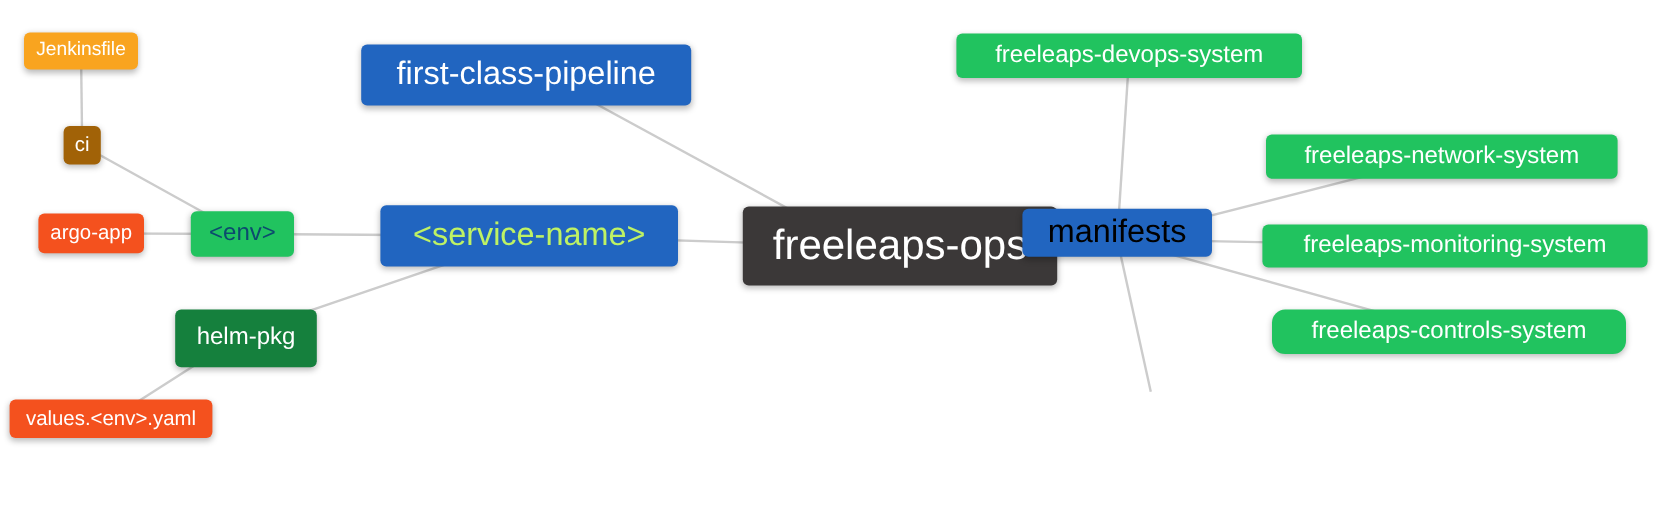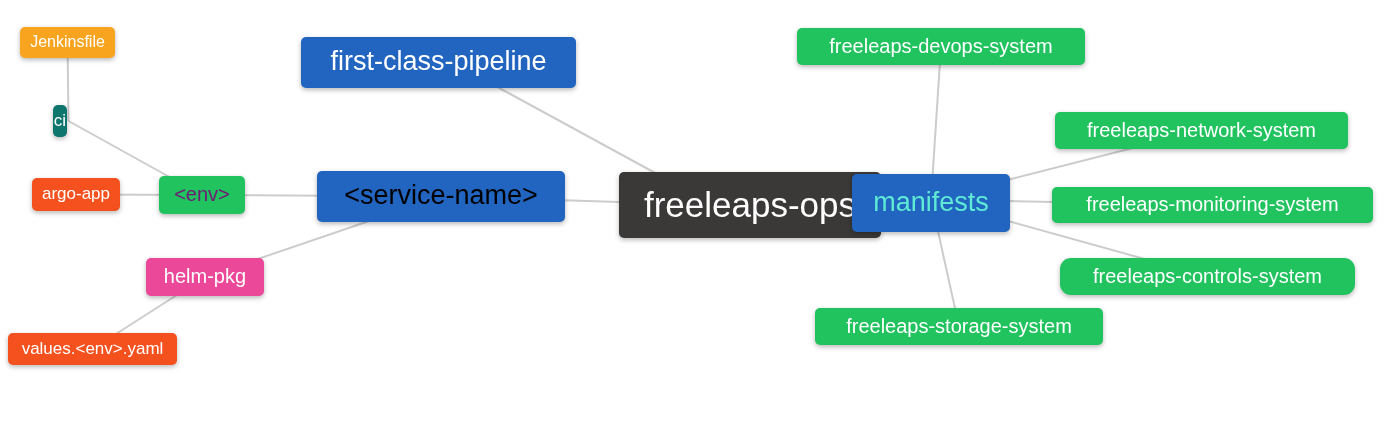--- a/index.html
+++ b/index.html
@@ -55,27 +55,26 @@
       <line x1="441" y1="196.5" x2="714" y2="205" stroke="#cccccc" stroke-width="2"></line>
       <line x1="714" y1="205" x2="931" y2="199.5" stroke="#cccccc" stroke-width="2"></line>
       <line x1="931" y1="199.5" x2="941" y2="46.5" stroke="#cccccc" stroke-width="2"></line>
       <line x1="931" y1="199.5" x2="1201.5" y2="130.5" stroke="#cccccc" stroke-width="2"></line>
       <line x1="931" y1="199.5" x2="1212.5" y2="205" stroke="#cccccc" stroke-width="2"></line>
       <line x1="931" y1="199.5" x2="1207.5" y2="276.5" stroke="#cccccc" stroke-width="2"></line>
       <line x1="931" y1="199.5" x2="959" y2="326.5" stroke="#cccccc" stroke-width="2"></line>
     </svg>
 
 <div class="node" style="left: 20px; top: 27px; width: 95px; height: 31px; font-size: 16px; background: rgb(249, 164, 31); color: rgb(255, 255, 255);">Jenkinsfile</div>
-    <div class="node" style="left: 53px; top: 105px; width: 14px; height: 32px; font-size: 17px; background: #0f766e; color: rgb(255, 255, 255); text-align: center;">ci</div>
+    <div class="node" style="left: 53px; top: 105px; width: 31px; height: 32px; font-size: 17px; background: #a16207; color: rgb(255, 255, 255); text-align: center;">ci</div>
     <div class="node" style="left: 32px; top: 178px; width: 88px; height: 33px; font-size: 17px; background: rgb(244, 81, 30); color: rgb(255, 255, 255);">argo-app</div>
-    <div class="node" style="left: 159px; top: 176px; width: 86px; height: 38px; font-size: 20px; background: rgb(33, 195, 95); color: #701a75;">&lt;env&gt;</div>
-    <div class="node" style="left: 146px; top: 258px; width: 118px; height: 38px; font-size: 20px; background: #ec4899; color: rgb(255, 255, 255);">helm-pkg</div>
+    <div class="node" style="left: 159px; top: 176px; width: 86px; height: 38px; font-size: 20px; background: rgb(33, 195, 95); color: #0c4a6e;">&lt;env&gt;</div>
+    <div class="node" style="left: 146px; top: 258px; width: 118px; height: 48px; font-size: 20px; background: #15803d; color: rgb(255, 255, 255);">helm-pkg</div>
     <div class="node" style="left: 8px; top: 333px; width: 169px; height: 32px; font-size: 17px; background: rgb(244, 81, 30); color: rgb(255, 255, 255); text-align: right;">values.&lt;env&gt;.yaml</div>
     <div class="node" style="left: 301px; top: 37px; width: 275px; height: 51px; font-size: 27px; background: rgb(33, 101, 192); color: rgb(255, 255, 255);">first-class-pipeline</div>
-    <div class="node" style="left: 317px; top: 171px; width: 248px; height: 51px; font-size: 27px; background: rgb(33, 101, 192); color: #000000;">&lt;service-name&gt;</div>
+    <div class="node" style="left: 317px; top: 171px; width: 248px; height: 51px; font-size: 27px; background: rgb(33, 101, 192); color: #bef264;">&lt;service-name&gt;</div>
     <div class="node" style="left: 583px; top: 172px; width: 262px; height: 66px; font-size: 35px; background: rgb(59, 56, 56); color: rgb(255, 255, 255); margin-left: 36px;">freeleaps-ops</div>
-    <div class="node" style="left: 852px; top: 174px; width: 158px; height: 58px; font-size: 27px; background: rgb(33, 101, 192); color: #5eead4;">manifests</div>
+    <div class="node" style="left: 852px; top: 174px; width: 158px; height: 40px; font-size: 27px; background: rgb(33, 101, 192); color: #000000;">manifests</div>
     <div class="node" style="left: 1055px; top: 112px; width: 293px; height: 37px; font-size: 20px; background: rgb(33, 195, 95); color: rgb(255, 255, 255);">freeleaps-network-system</div>
     <div class="node" style="left: 797px; top: 28px; width: 288px; height: 37px; font-size: 20px; background: rgb(33, 195, 95); color: rgb(255, 255, 255);">freeleaps-devops-system</div>
     <div class="node" style="left: 1052px; top: 187px; width: 321px; height: 36px; font-size: 20px; background: rgb(33, 195, 95); color: rgb(255, 255, 255);">freeleaps-monitoring-system</div>
     <div class="node" style="left: 1060px; top: 258px; width: 295px; height: 37px; font-size: 20px; background: rgb(33, 195, 95); color: rgb(255, 255, 255); border-radius: 11px;">freeleaps-controls-system</div>
-    <div class="node" style="left: 815px; top: 308px; width: 288px; height: 37px; font-size: 20px; background: rgb(33, 195, 95); color: rgb(255, 255, 255);">freeleaps-storage-system</div>
   </div>
 
 </body></html>

